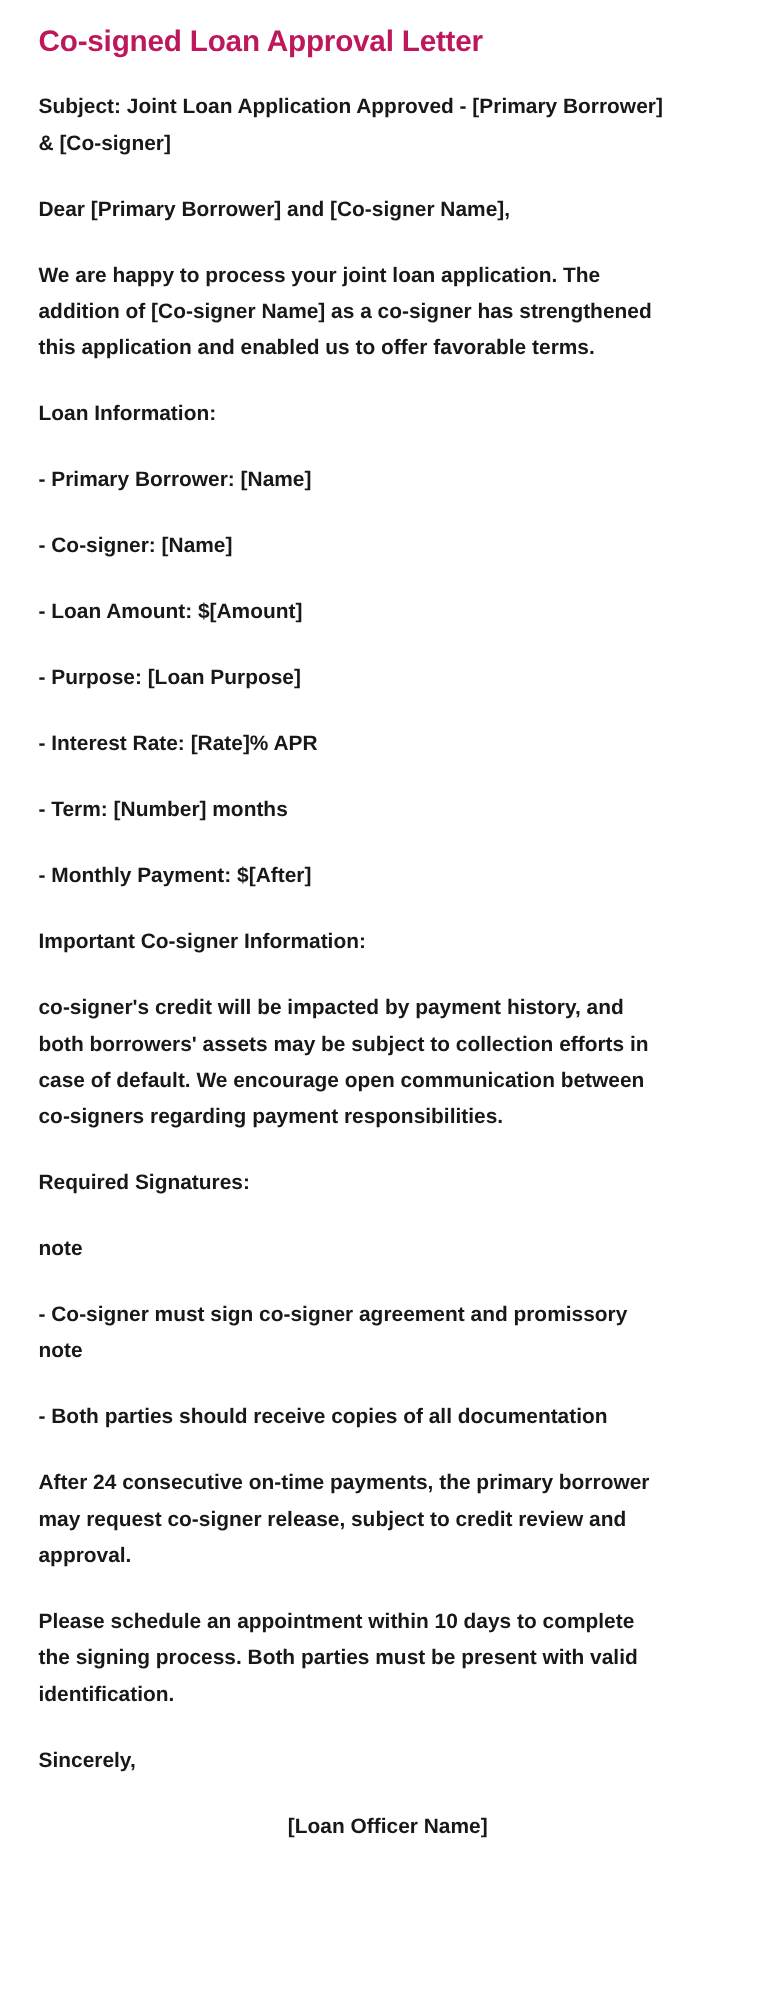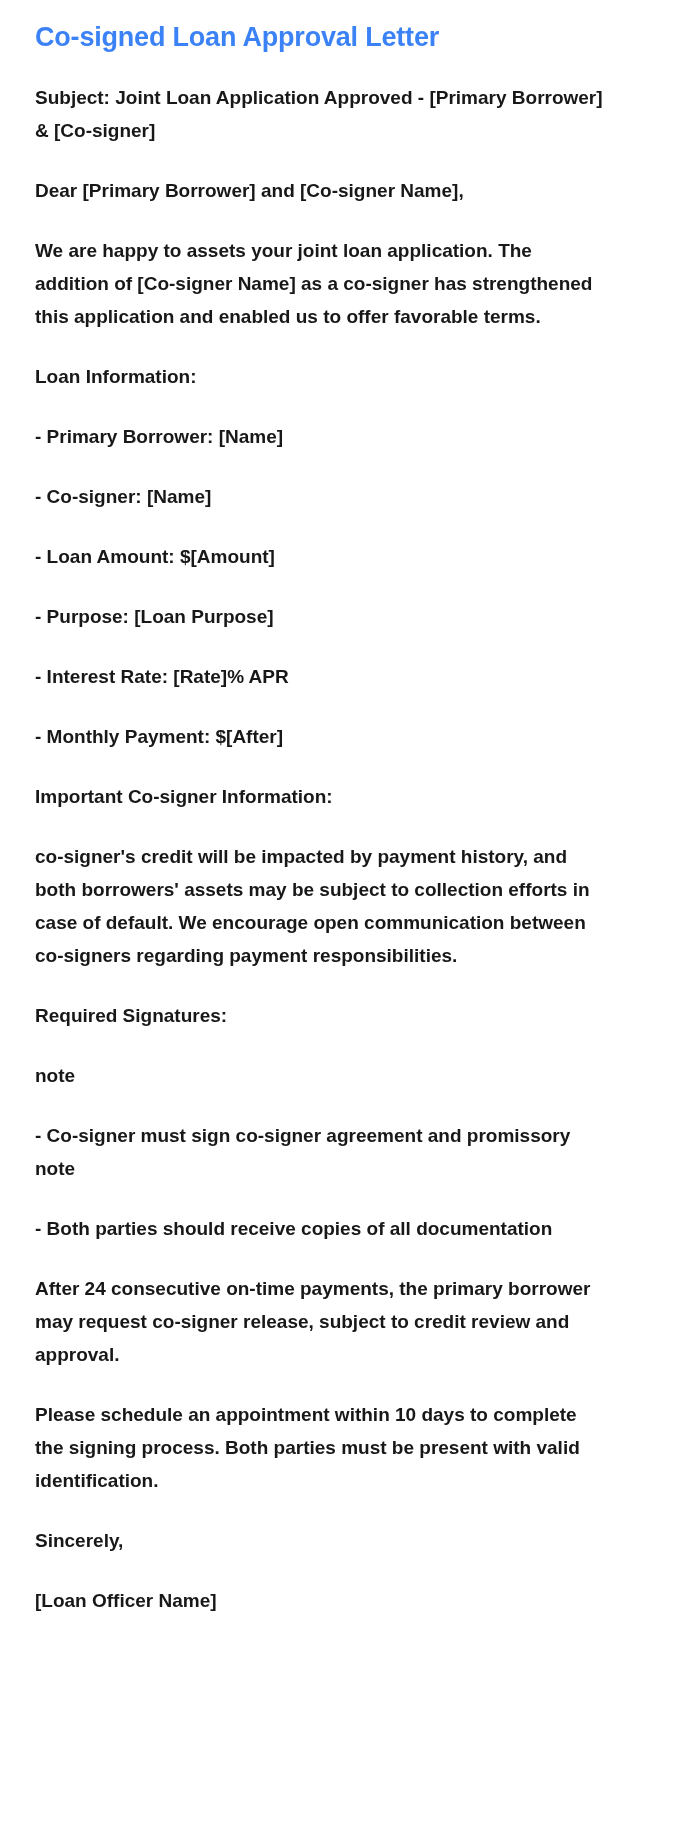--- a/index.html
+++ b/index.html
@@ -14,52 +14,52 @@
     margin: 0 auto;
     background: #ffffff;
     padding: 20px 30px 60px 35px;
     font-family: "Liberation Sans", sans-serif;
     color: #181818;
   }
   .doc-title {
     font-size: 27px;
     line-height: 34px;
     font-weight: 700;
-    color: #3b82f6;
+    color: #be185d;
     margin: 0 0 27px 0;
     letter-spacing: -0.2px;
   }
   .para {
     font-size: 19px;
     line-height: 33px;
     font-weight: 700;
     margin: 27px 0;
     letter-spacing: 0;
   }
-  .para:last-child { margin-bottom: 4px; }
+  .para:last-child { margin-bottom: 4px; text-align: center; }
   .ln { display: block; white-space: pre; }
 </style>
 </head>
 <body>
 
 <div class="page">
 
   <h1 class="doc-title">Co-signed Loan Approval Letter</h1>
 
   <p class="para">
     <span class="ln">Subject: Joint Loan Application Approved - [Primary Borrower]</span>
     <span class="ln">&amp; [Co-signer]</span>
   </p>
 
   <p class="para">
     <span class="ln">Dear [Primary Borrower] and [Co-signer Name],</span>
   </p>
 
   <p class="para">
-    <span class="ln">We are happy to assets your joint loan application. The</span>
+    <span class="ln">We are happy to process your joint loan application. The</span>
     <span class="ln">addition of [Co-signer Name] as a co-signer has strengthened</span>
     <span class="ln">this application and enabled us to offer favorable terms.</span>
   </p>
 
   <p class="para">
     <span class="ln">Loan Information:</span>
   </p>
 
   <p class="para">
     <span class="ln">- Primary Borrower: [Name]</span>
@@ -74,20 +74,23 @@
   </p>
 
   <p class="para">
     <span class="ln">- Purpose: [Loan Purpose]</span>
   </p>
 
   <p class="para">
     <span class="ln">- Interest Rate: [Rate]% APR</span>
   </p>
 
+  <p class="para">
+    <span class="ln">- Term: [Number] months</span>
+  </p>
 
   <p class="para">
     <span class="ln">- Monthly Payment: $[After]</span>
   </p>
 
   <p class="para">
     <span class="ln">Important Co-signer Information:</span>
   </p>
 
   <p class="para">

